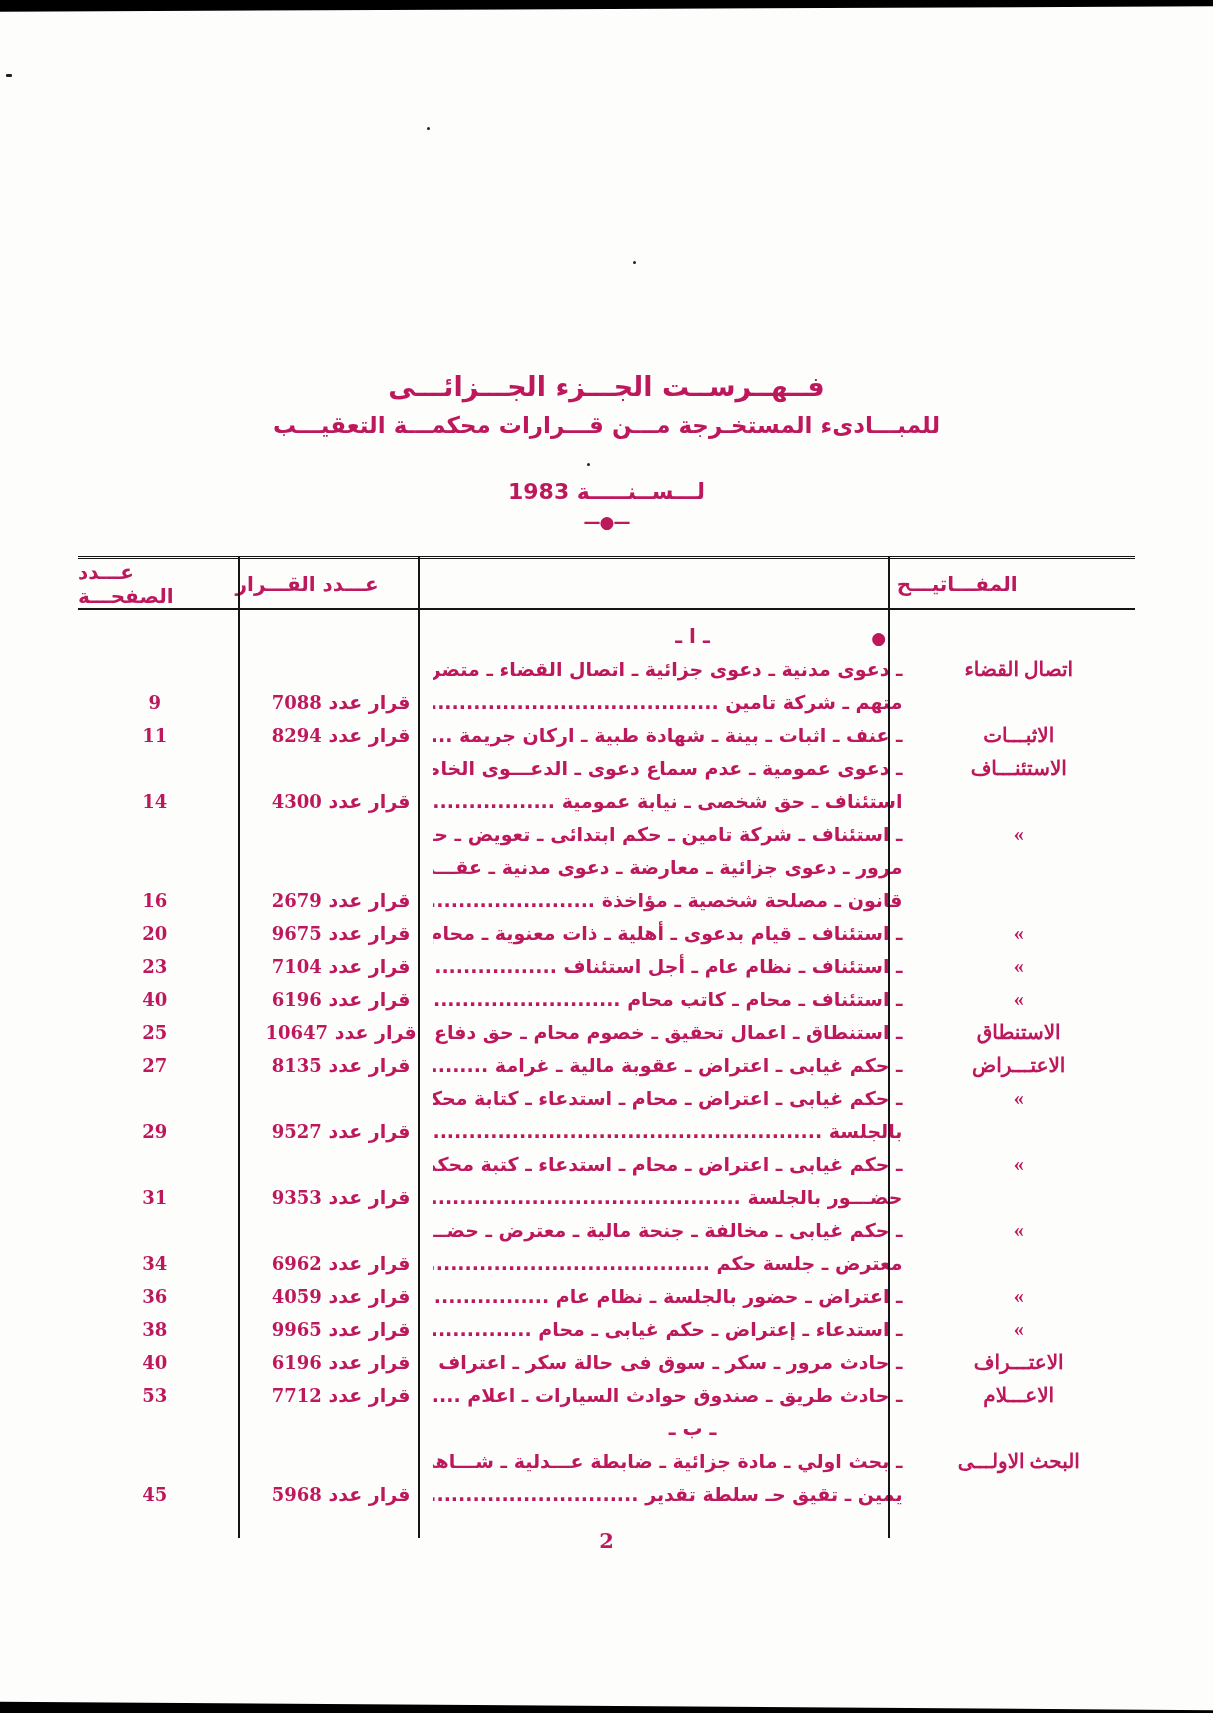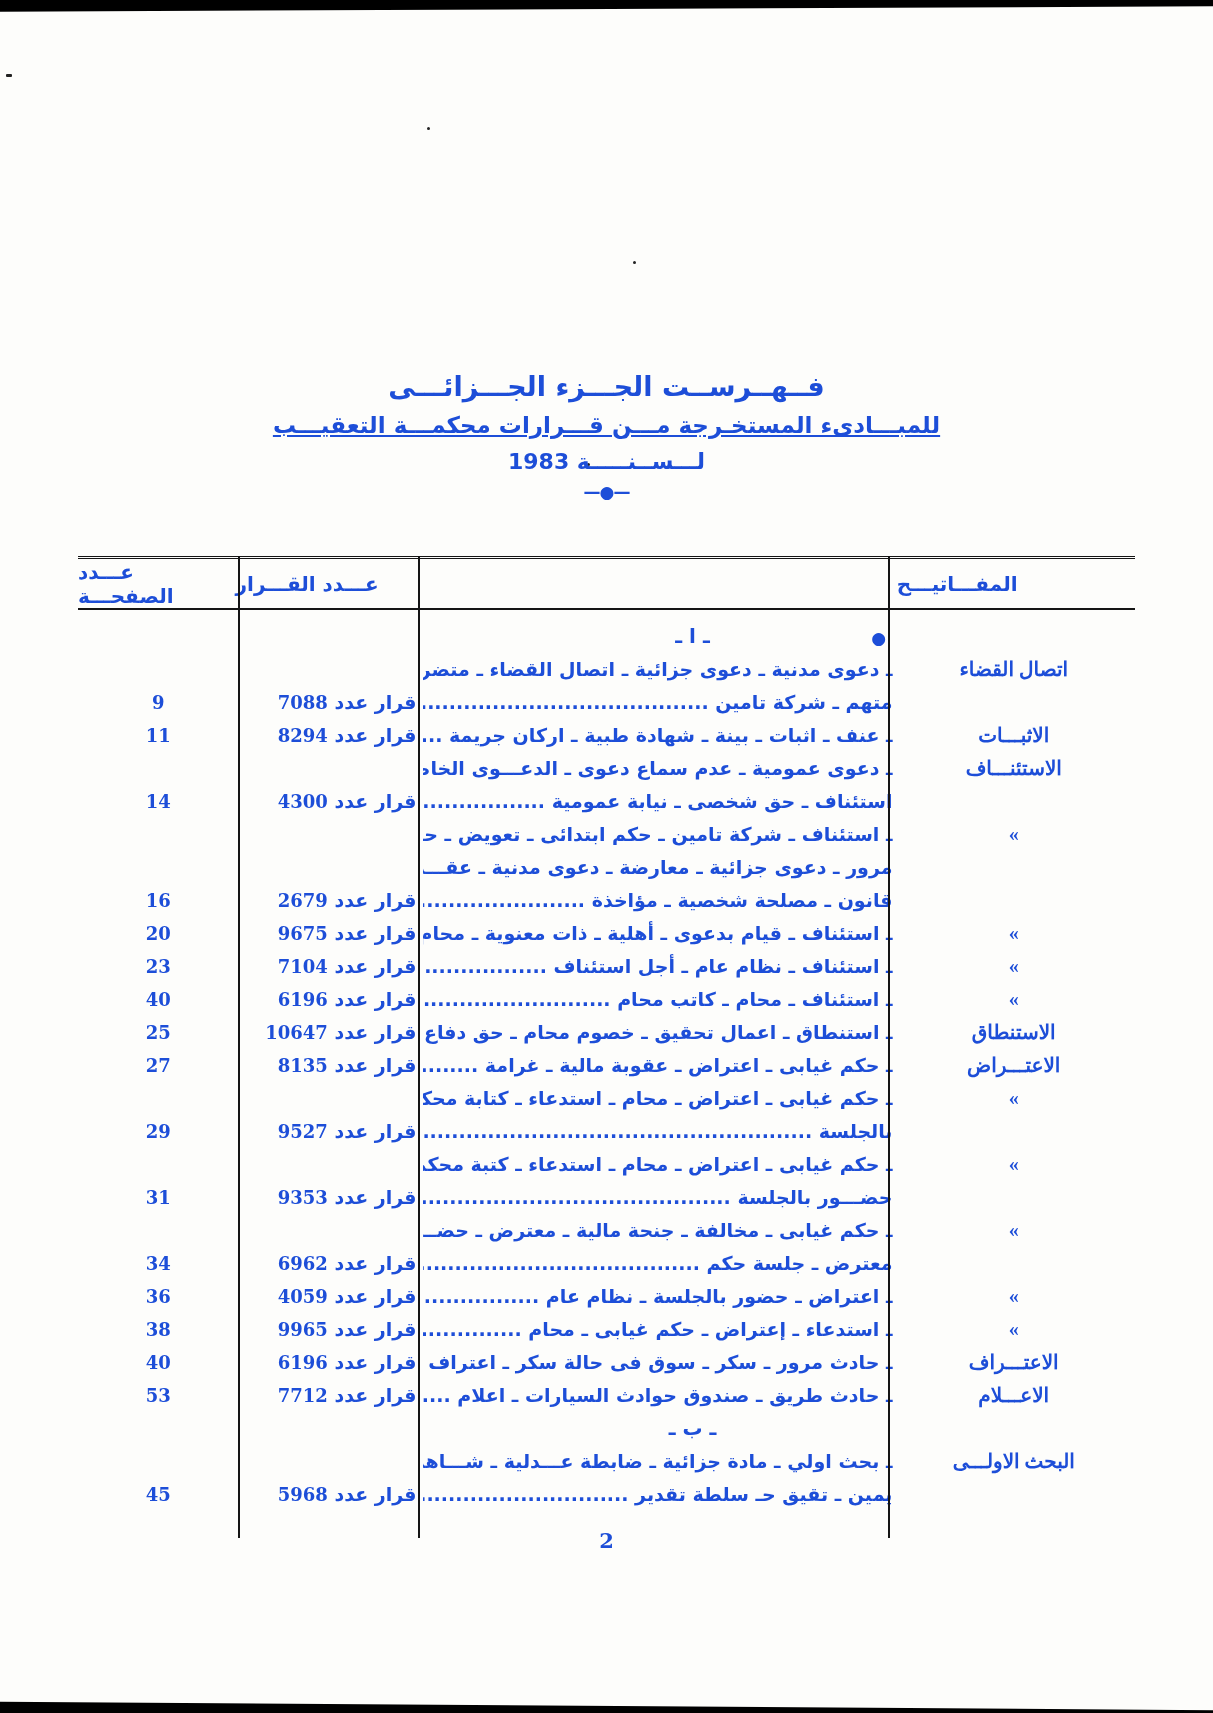--- a/index.html
+++ b/index.html
@@ -1,33 +1,33 @@
 <!DOCTYPE html>
 <html lang="ar" dir="rtl"><head>
 <meta charset="utf-8">
 <style>
   html,body{margin:0;padding:0;background:#ffffff;}
   .sheet{
     position:relative;width:1213px;height:1713px;background:#fdfdfb;
-    overflow:hidden;color:#1d4ed8;direction:rtl;
+    overflow:hidden;color:#be185d;direction:rtl;
     font-family:"DejaVu Sans",sans-serif;font-weight:bold;
   }
   
   .scan-top{position:absolute;top:-9px;left:-12px;width:1240px;height:18px;background:#000;transform:rotate(-0.25deg);}
   .scan-bottom{position:absolute;bottom:-10px;left:-12px;width:1240px;height:17px;background:#000;transform:rotate(0.4deg);}
   .speck{position:absolute;background:#222;border-radius:50%;}
   .sp1{left:6px;top:74px;width:6px;height:3px;border-radius:1px;}
   .sp2{left:427px;top:127px;width:3px;height:3px;}
   .sp3{left:633px;top:261px;width:3px;height:3px;}
   .sp4{left:587px;top:463px;width:3px;height:3px;}
   
   .titleblock{position:absolute;top:368px;left:0;right:0;text-align:center;}
   .t1{font-size:27px;line-height:38px;}
-  .t2{font-size:23px;line-height:38px;text-decoration:underline;}
-  .t3{font-size:22px;line-height:36px;}
+  .t2{font-size:23px;line-height:38px;}
+  .t3{font-size:22px;line-height:36px;margin-top:30px;}
   .ornament{font-size:17px;line-height:20px;letter-spacing:-1px;margin-top:2px;direction:ltr;}
   
   .tbl{position:absolute;top:556px;right:78px;width:1057px;height:982px;}
   .vr{position:absolute;top:0;bottom:0;width:2px;background:#151515;}
   .vr-keys{right:245px;}
   .vr-subj{right:715px;}
   .vr-dec{right:895px;}
   .thead{display:flex;height:49px;align-items:center;border-top:3px double #151515;border-bottom:2px solid #151515;font-size:20px;}
   .hc{text-align:left;}
   .hc-keys{width:245px;padding-left:28px;}
@@ -35,21 +35,21 @@
   .hc-dec{width:181px;}
   .hc-page{width:162px;}
   .tbody{padding-top:10px;font-size:19px;}
   .section{position:relative;width:470px;margin-right:245px;text-align:center;line-height:34px;font-size:21px;white-space:nowrap;}
   .section .bullet{position:absolute;right:4px;top:1px;font-size:17px;}
   .letterdiv{width:395px;margin-right:245px;text-align:center;line-height:33px;font-size:20px;}
   .row{display:flex;align-items:flex-start;}
   .c-key{width:245px;text-align:center;line-height:33px;font-size:20px;white-space:nowrap;overflow:hidden;font-family:Liberation Serif, serif;}
   .c-sub{width:470px;}
   .c-sub .ln{line-height:33px;white-space:nowrap;overflow:hidden;padding-left:3px;}
-  .c-dec{width:180px;align-self:flex-end;line-height:33px;text-align:right;padding-right:6px;white-space:nowrap;overflow:hidden;}
+  .c-dec{width:180px;align-self:flex-end;line-height:33px;text-align:center;padding-right:6px;white-space:nowrap;overflow:hidden;margin-left:24px;}
   .c-page{width:162px;align-self:flex-end;line-height:33px;text-align:center;}
   .num{font-family:"DejaVu Serif",serif;font-size:18px;font-weight:bold;}
   .pageno{position:absolute;top:1528px;left:0;right:0;text-align:center;font-family:"DejaVu Serif",serif;font-size:21px;font-weight:bold;}
 </style>
 </head>
 <body>
 
 <div class="sheet">
 
   <div class="scan-top"></div>

